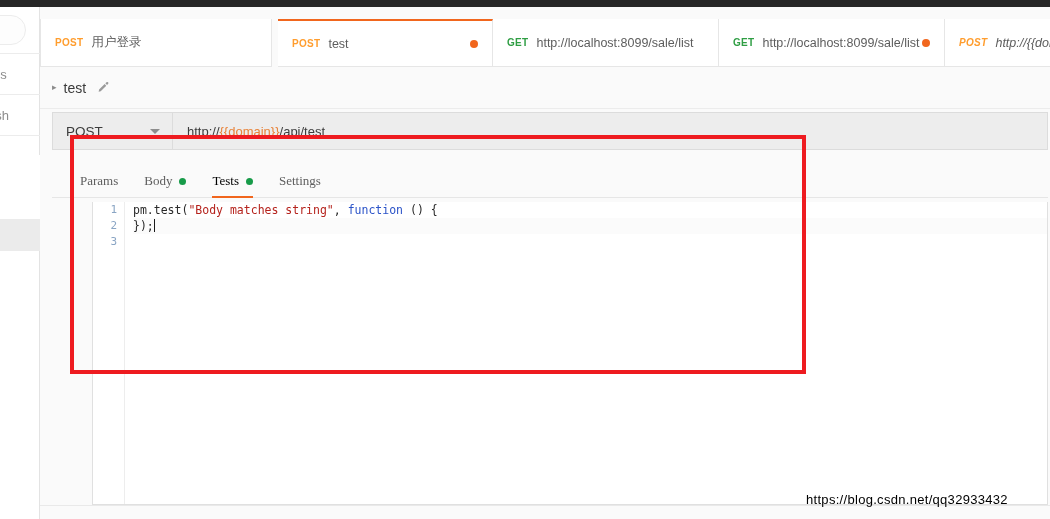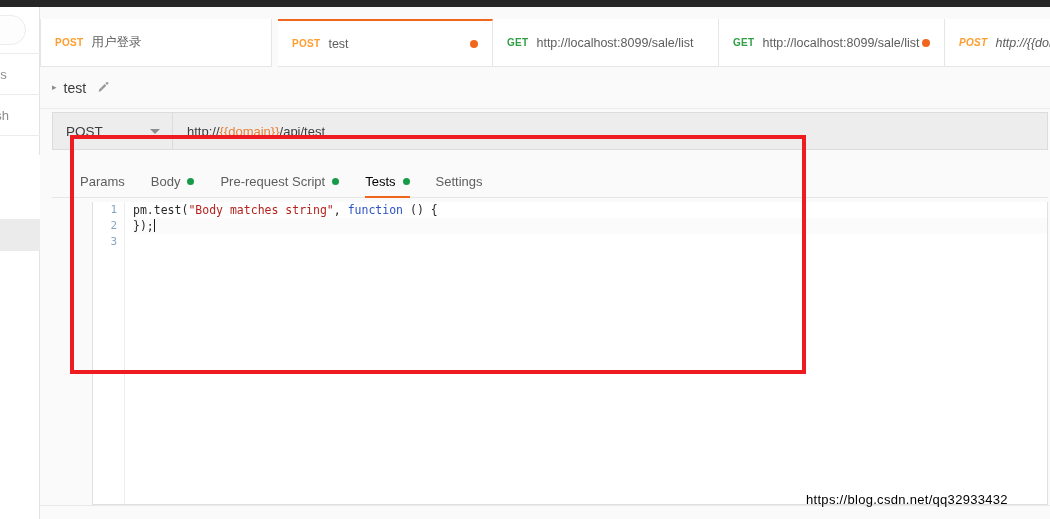--- a/index.html
+++ b/index.html
@@ -180,20 +180,21 @@
   }
   .var { color: #e8833a; }
 
   
   .sectiontabs {
     position: absolute; left: 12px; top: 158px;
     width: 996px; height: 33px;
     display: flex; align-items: flex-start;
     border-bottom: 1px solid #e6e6e6;
     background: #fafafa;
+    font-family: Liberation Serif, serif;
   }
   .stab {
     position: relative;
     height: 32px;
     display: flex; align-items: center;
     font-size: 13px;
     color: #5e5e5e;
     margin-right: 26px;
     white-space: nowrap;
   }
@@ -363,24 +364,20 @@
     </div>
 
     <div class="sectiontabs">
       <div class="stab">
         <span>Params</span>
       </div>
       <div class="stab">
         <span>Body</span>
         <span class="gdot"></span>
       </div>
-      <div class="stab">
-        <span>Pre-request Script</span>
-        <span class="gdot"></span>
-      </div>
       <div class="stab active">
         <span>Tests</span>
         <span class="gdot"></span>
       </div>
       <div class="stab">
         <span>Settings</span>
       </div>
     </div>
 
     <div class="editor">

